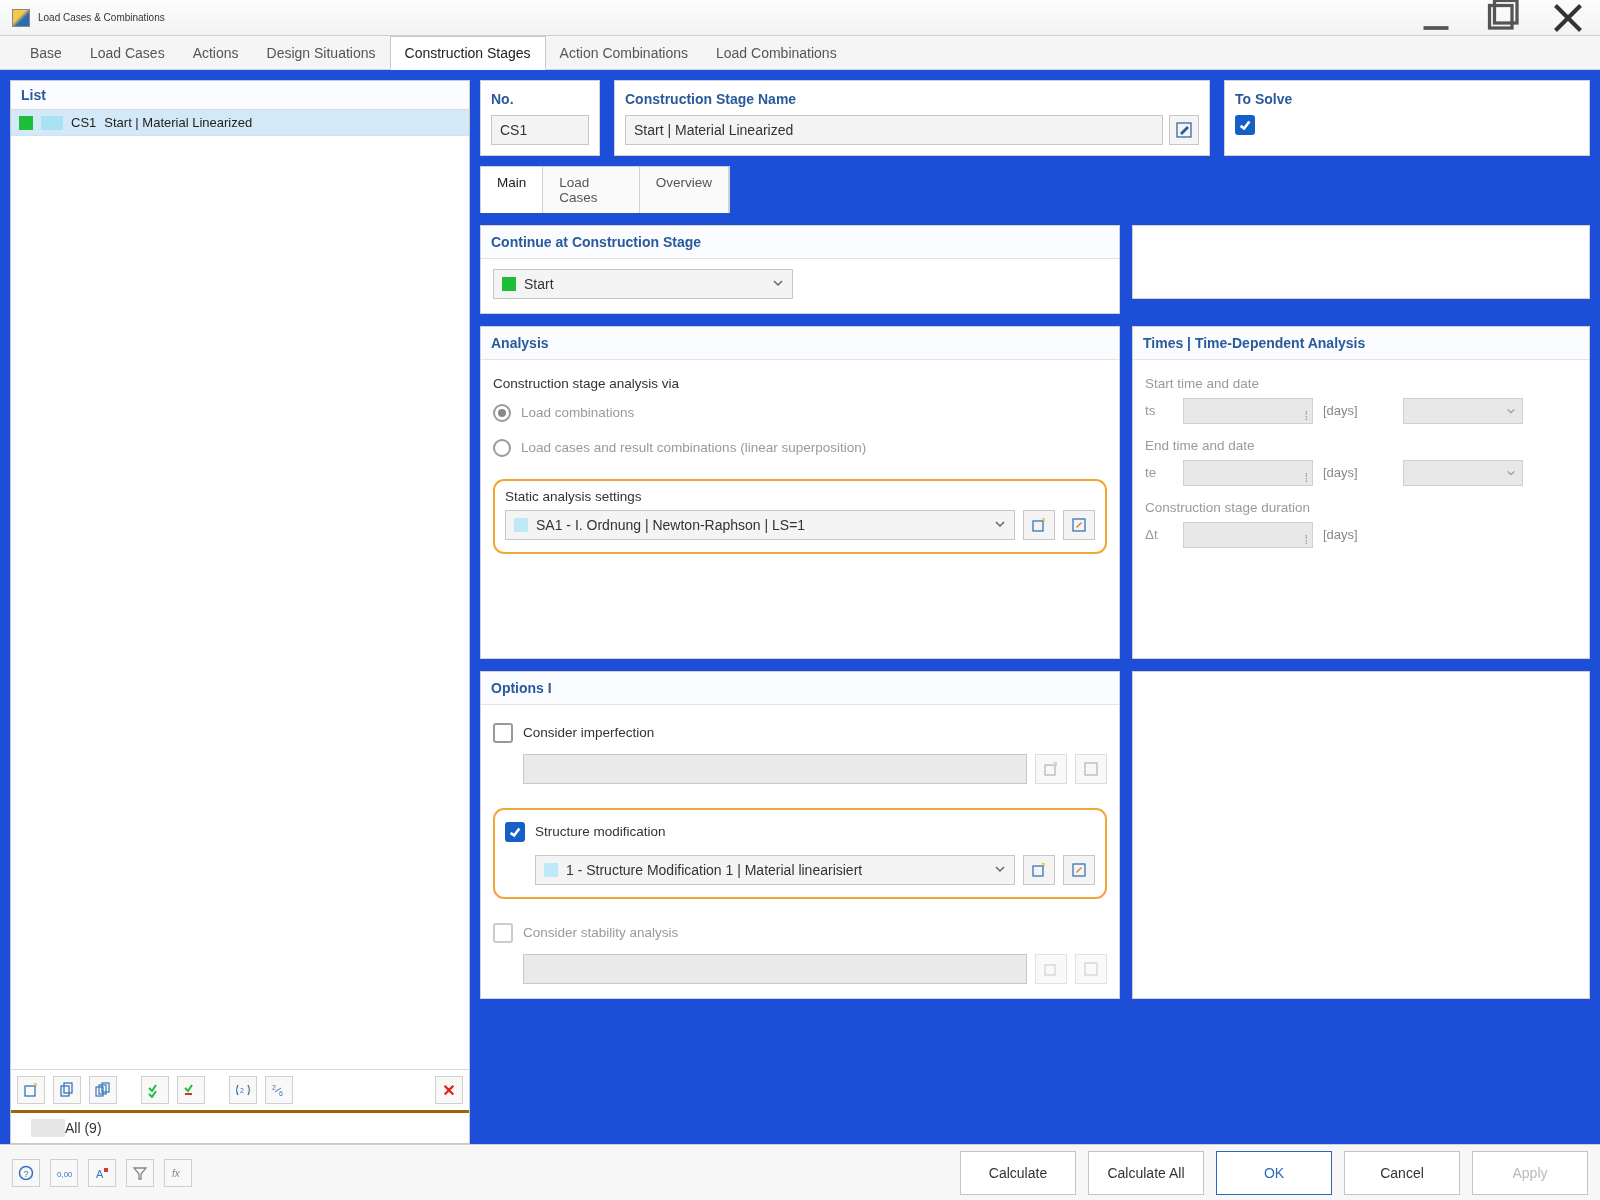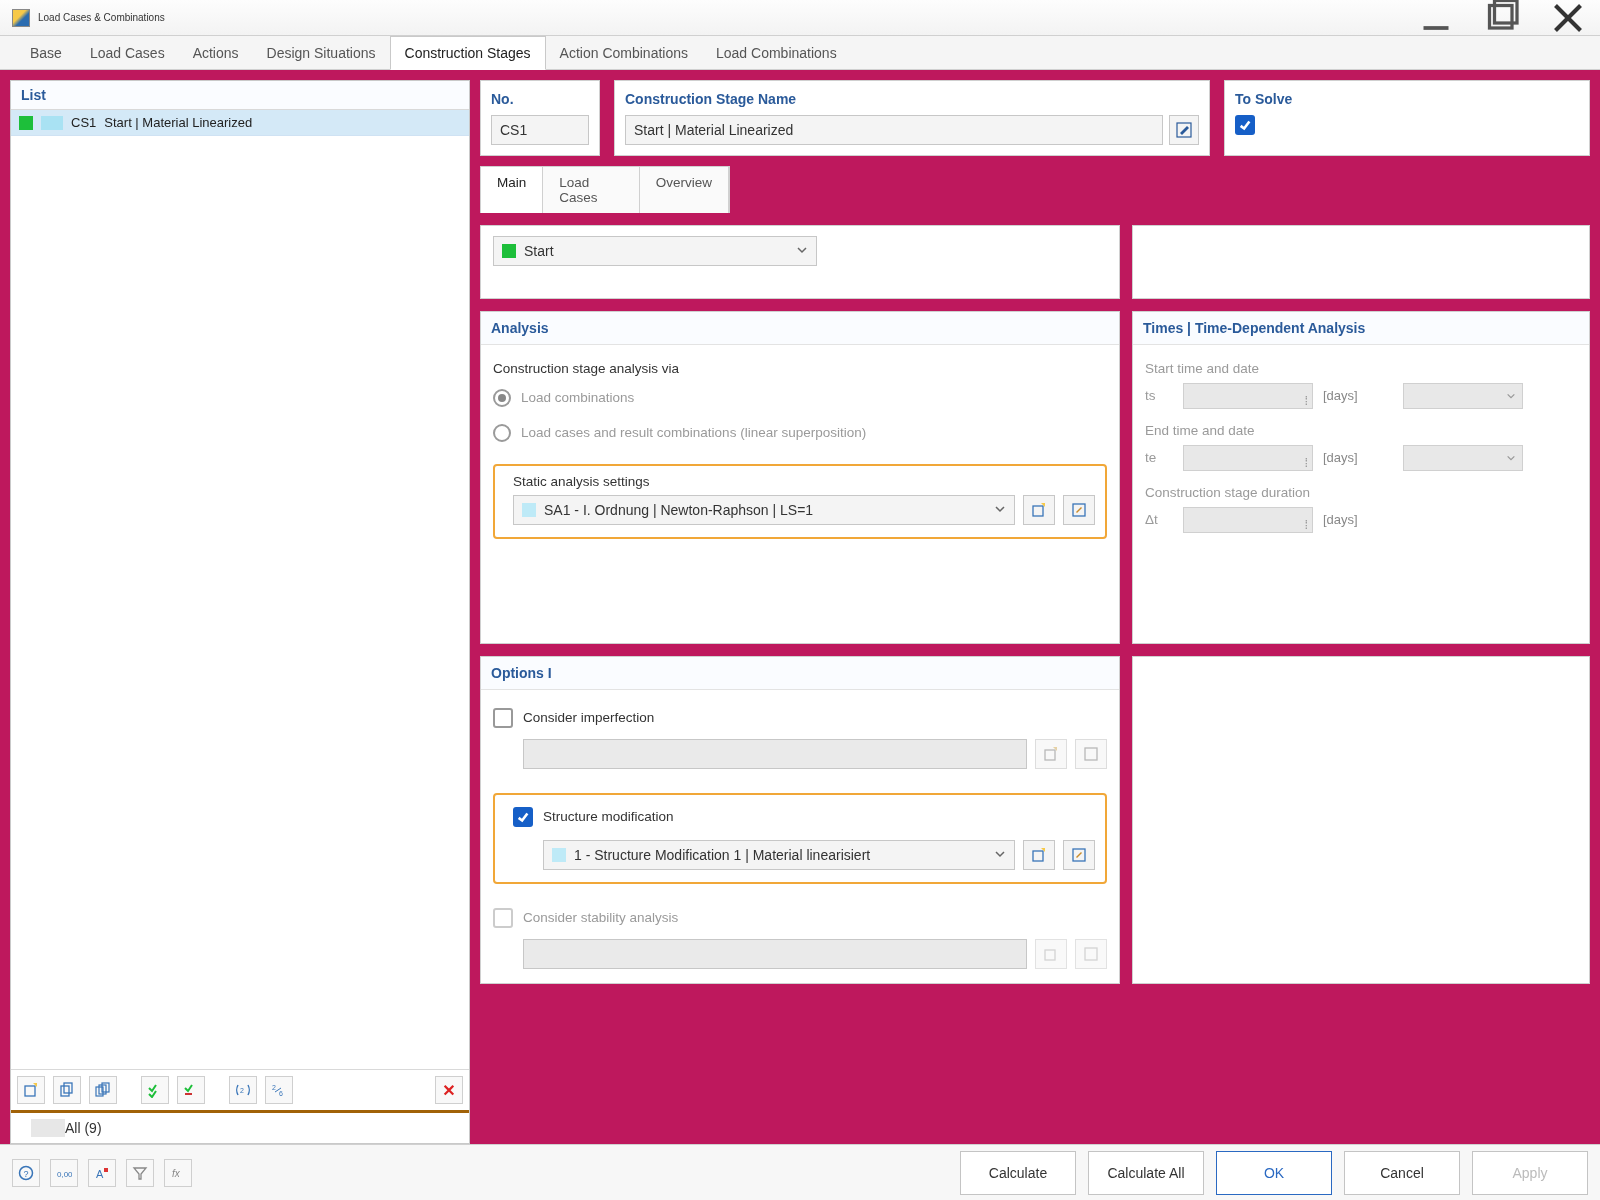--- a/index.html
+++ b/index.html
@@ -57,21 +57,21 @@
     color: #222;
     position: relative;
     top: 1px;
   }
   
   .workspace {
     flex: 1;
     display: flex;
     gap: 0;
     padding: 10px 10px 0 10px;
-    background: #be185d;
+    background: #1d4ed8;
     overflow: hidden;
   }
   
   .left-panel {
     width: 460px;
     background: #fff;
     border: 1px solid #c9c9c9;
     display: flex;
     flex-direction: column;
   }
@@ -228,22 +228,22 @@
   .dropdown .chev {
     margin-left:auto;
     color:#666;
   }
   .dropdown .mini-swatch { width:14px; height:14px; }
   .sw-green{ background:#1dbf3a;}
   .sw-cyan{ background:#beeaf7;}
 
   .highlight-box {
     border:2px solid #f1a738;
-    padding:8px 10px 12px 18px;
-    border-radius:4px;
+    padding:8px 10px 12px 10px;
+    border-radius:11px;
     background:#fff;
   }
   .row-inline { display:flex; align-items:center; gap:10px;}
   .dd-wrap { display:flex; gap:8px; }
 
   
   .times-card .body .time-row {
     display:grid;
     grid-template-columns: 28px 130px 70px 120px;
     align-items:center;
@@ -436,22 +436,23 @@
     <div class="middle-container">
 
       <div class="subtabs card-left" style="grid-row:1">
         <div class="subtab active">Main</div>
         <div class="subtab">Load Cases</div>
         <div class="subtab">Overview</div>
       </div>
       <div class="card-right" style="grid-row:1"></div>
 
       <div class="card card-left" style="grid-row:2">
+        <div class="section-title section-inline">Continue at Construction Stage</div>
         <div class="body">
-          <div class="dropdown" style="width:324px">
+          <div class="dropdown" style="width:300px">
             <span class="mini-swatch sw-green"></span>
             <span>Start</span>
             <span class="chev"><svg viewBox="0 0 12 12">
                   <polyline points="2,4 6,8 10,4" fill="none" stroke="#666" stroke-width="1.5"></polyline>
                 </svg></span>
           </div>
         </div>
       </div>
 
       <div class="empty-card card-right" style="grid-row:2; height:74px"></div>

